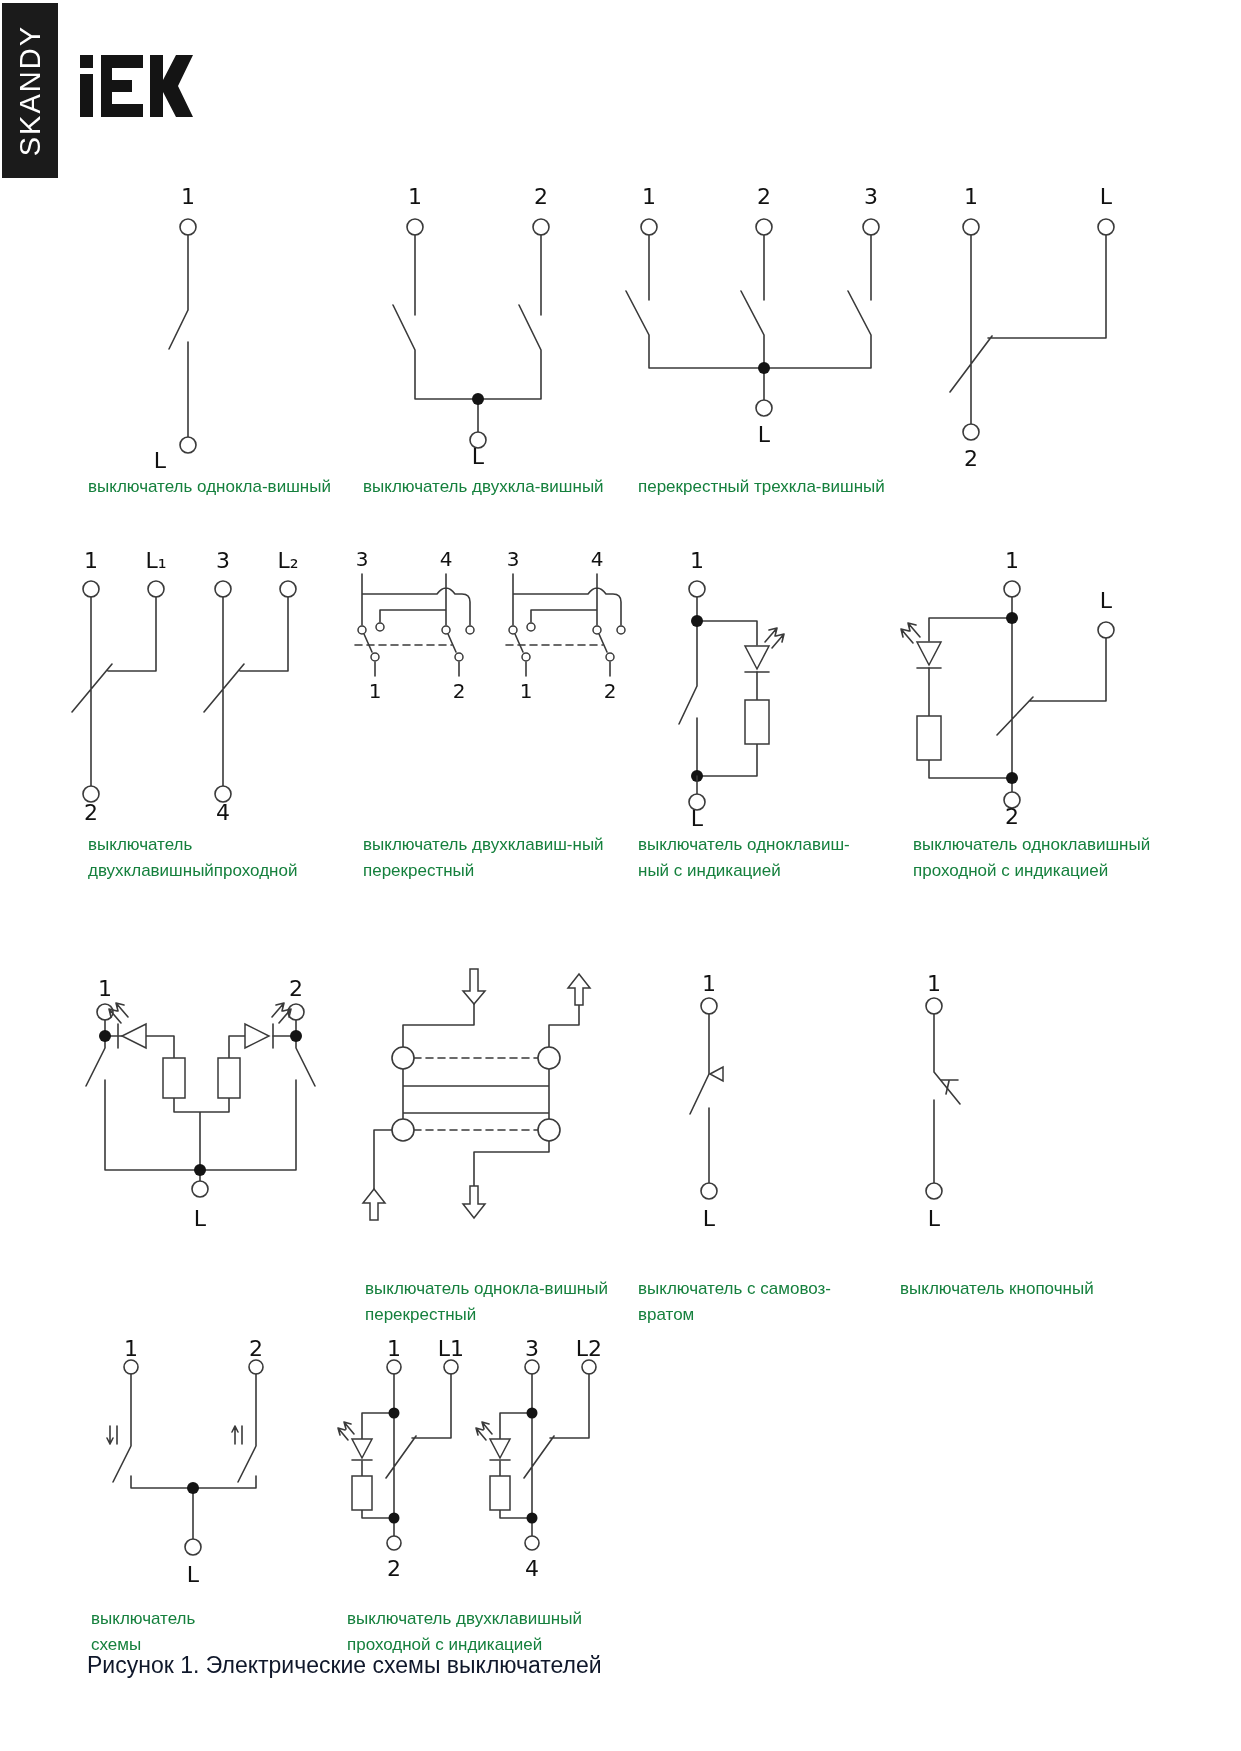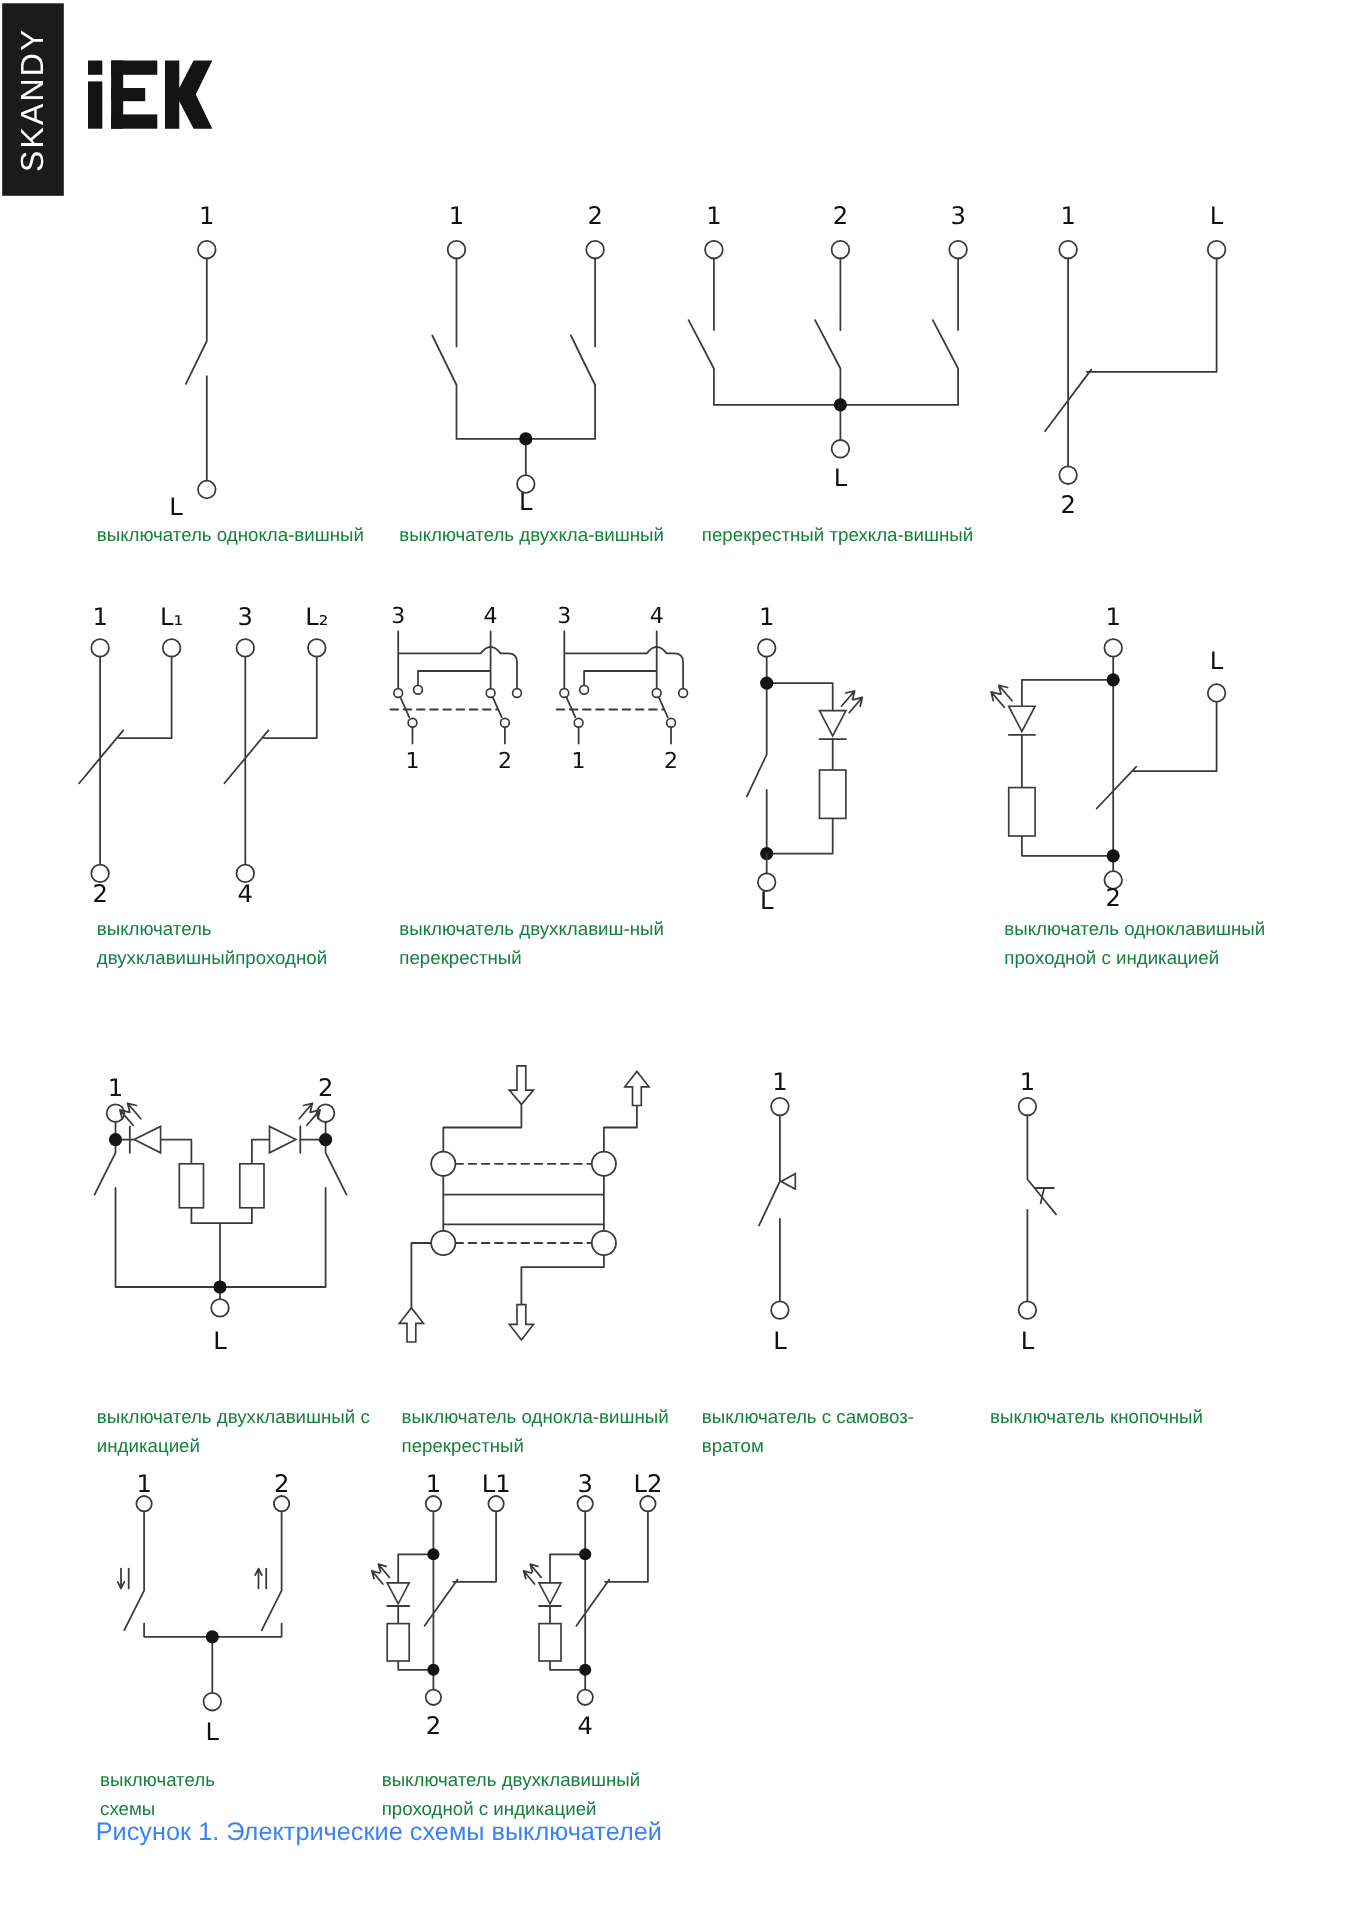--- a/index.html
+++ b/index.html
@@ -4,21 +4,21 @@
 <style>
   html,body{margin:0;padding:0;background:#fff}
   .page{position:relative;width:1241px;height:1751px;background:#ffffff;overflow:hidden;
         font-family:"Liberation Sans",sans-serif;color:#161616}
   .brand-bar{position:absolute;left:2px;top:3px;width:56px;height:175px;background:#1b1b1b;
         display:flex;align-items:center;justify-content:center}
   .brand-bar .vtxt{color:#fff;writing-mode:vertical-rl;transform:rotate(180deg);
         font-size:29px;letter-spacing:2px;font-family:"Liberation Sans",sans-serif}
   .logo{position:absolute;left:80px;top:55px}
   .cap{position:absolute;font-size:17px;line-height:26px;color:#15803d}
-  .figcap{position:absolute;left:87px;top:1652px;font-size:23px;color:#3b82f6}
+  .figcap{position:absolute;left:87px;top:1652px;font-size:23px;color:#0f172a}
   svg{position:absolute;overflow:visible}
   .w{stroke:#3a3a3a;stroke-width:1.6;fill:none;stroke-linecap:round;stroke-linejoin:round}
   .wd{stroke:#3a3a3a;stroke-width:1.6;fill:none;stroke-dasharray:7 5}
   .t{fill:#ffffff;stroke:#3a3a3a;stroke-width:1.6}
   .n{fill:#141414;stroke:none}
   .hollow{fill:#ffffff;stroke:#3a3a3a;stroke-width:1.5}
   .lb{font-family:"DejaVu Sans","Liberation Sans",sans-serif;font-size:22px;fill:#111;text-anchor:middle}
   .lbs{font-size:20px}
 </style>
 </head>
@@ -206,20 +206,24 @@
   </svg>
 
   <div class="cap" style="left:88px;top:832px;width:270px">
     <div>выключатель</div>
     <div>двухклавишныйпроходной</div>
   </div>
   <div class="cap" style="left:363px;top:832px;width:270px">
     <div>выключатель двухклавиш-ный</div>
     <div>перекрестный</div>
   </div>
+  <div class="cap" style="left:638px;top:832px;width:240px">
+    <div>выключатель одноклавиш-</div>
+    <div>ный с индикацией</div>
+  </div>
   <div class="cap" style="left:913px;top:832px;width:250px">
     <div>выключатель одноклавишный</div>
     <div>проходной с индикацией</div>
   </div>
 
   <svg style="left:70px;top:960px" width="255" height="290" viewBox="70 960 255 290">
     <text class="lb" x="105" y="996">1</text>
     <text class="lb" x="296" y="996">2</text>
     <circle class="t" cx="105" cy="1012" r="8"></circle>
     <circle class="t" cx="296" cy="1012" r="8"></circle>
@@ -280,24 +284,20 @@
     <text class="lb" x="934" y="991">1</text>
     <circle class="t" cx="934" cy="1006" r="8"></circle>
     <g class="w">
       <path d="M934 1014 V1072 M934 1072 L960 1104 M934 1100 V1183"></path>
       <path d="M941 1080 H958 M949 1081 L946 1094"></path>
     </g>
     <circle class="t" cx="934" cy="1191" r="8"></circle>
     <text class="lb" x="934" y="1226">L</text>
   </svg>
 
-  <div class="cap" style="left:88px;top:1276px;width:300px">
-    <div>выключатель двухклавишный с</div>
-    <div>индикацией</div>
-  </div>
   <div class="cap" style="left:365px;top:1276px;width:270px">
     <div>выключатель однокла-вишный</div>
     <div>перекрестный</div>
   </div>
   <div class="cap" style="left:638px;top:1276px;width:240px">
     <div>выключатель с самовоз-</div>
     <div>вратом</div>
   </div>
   <div class="cap" style="left:900px;top:1276px;width:260px">
     <div>выключатель кнопочный</div>

